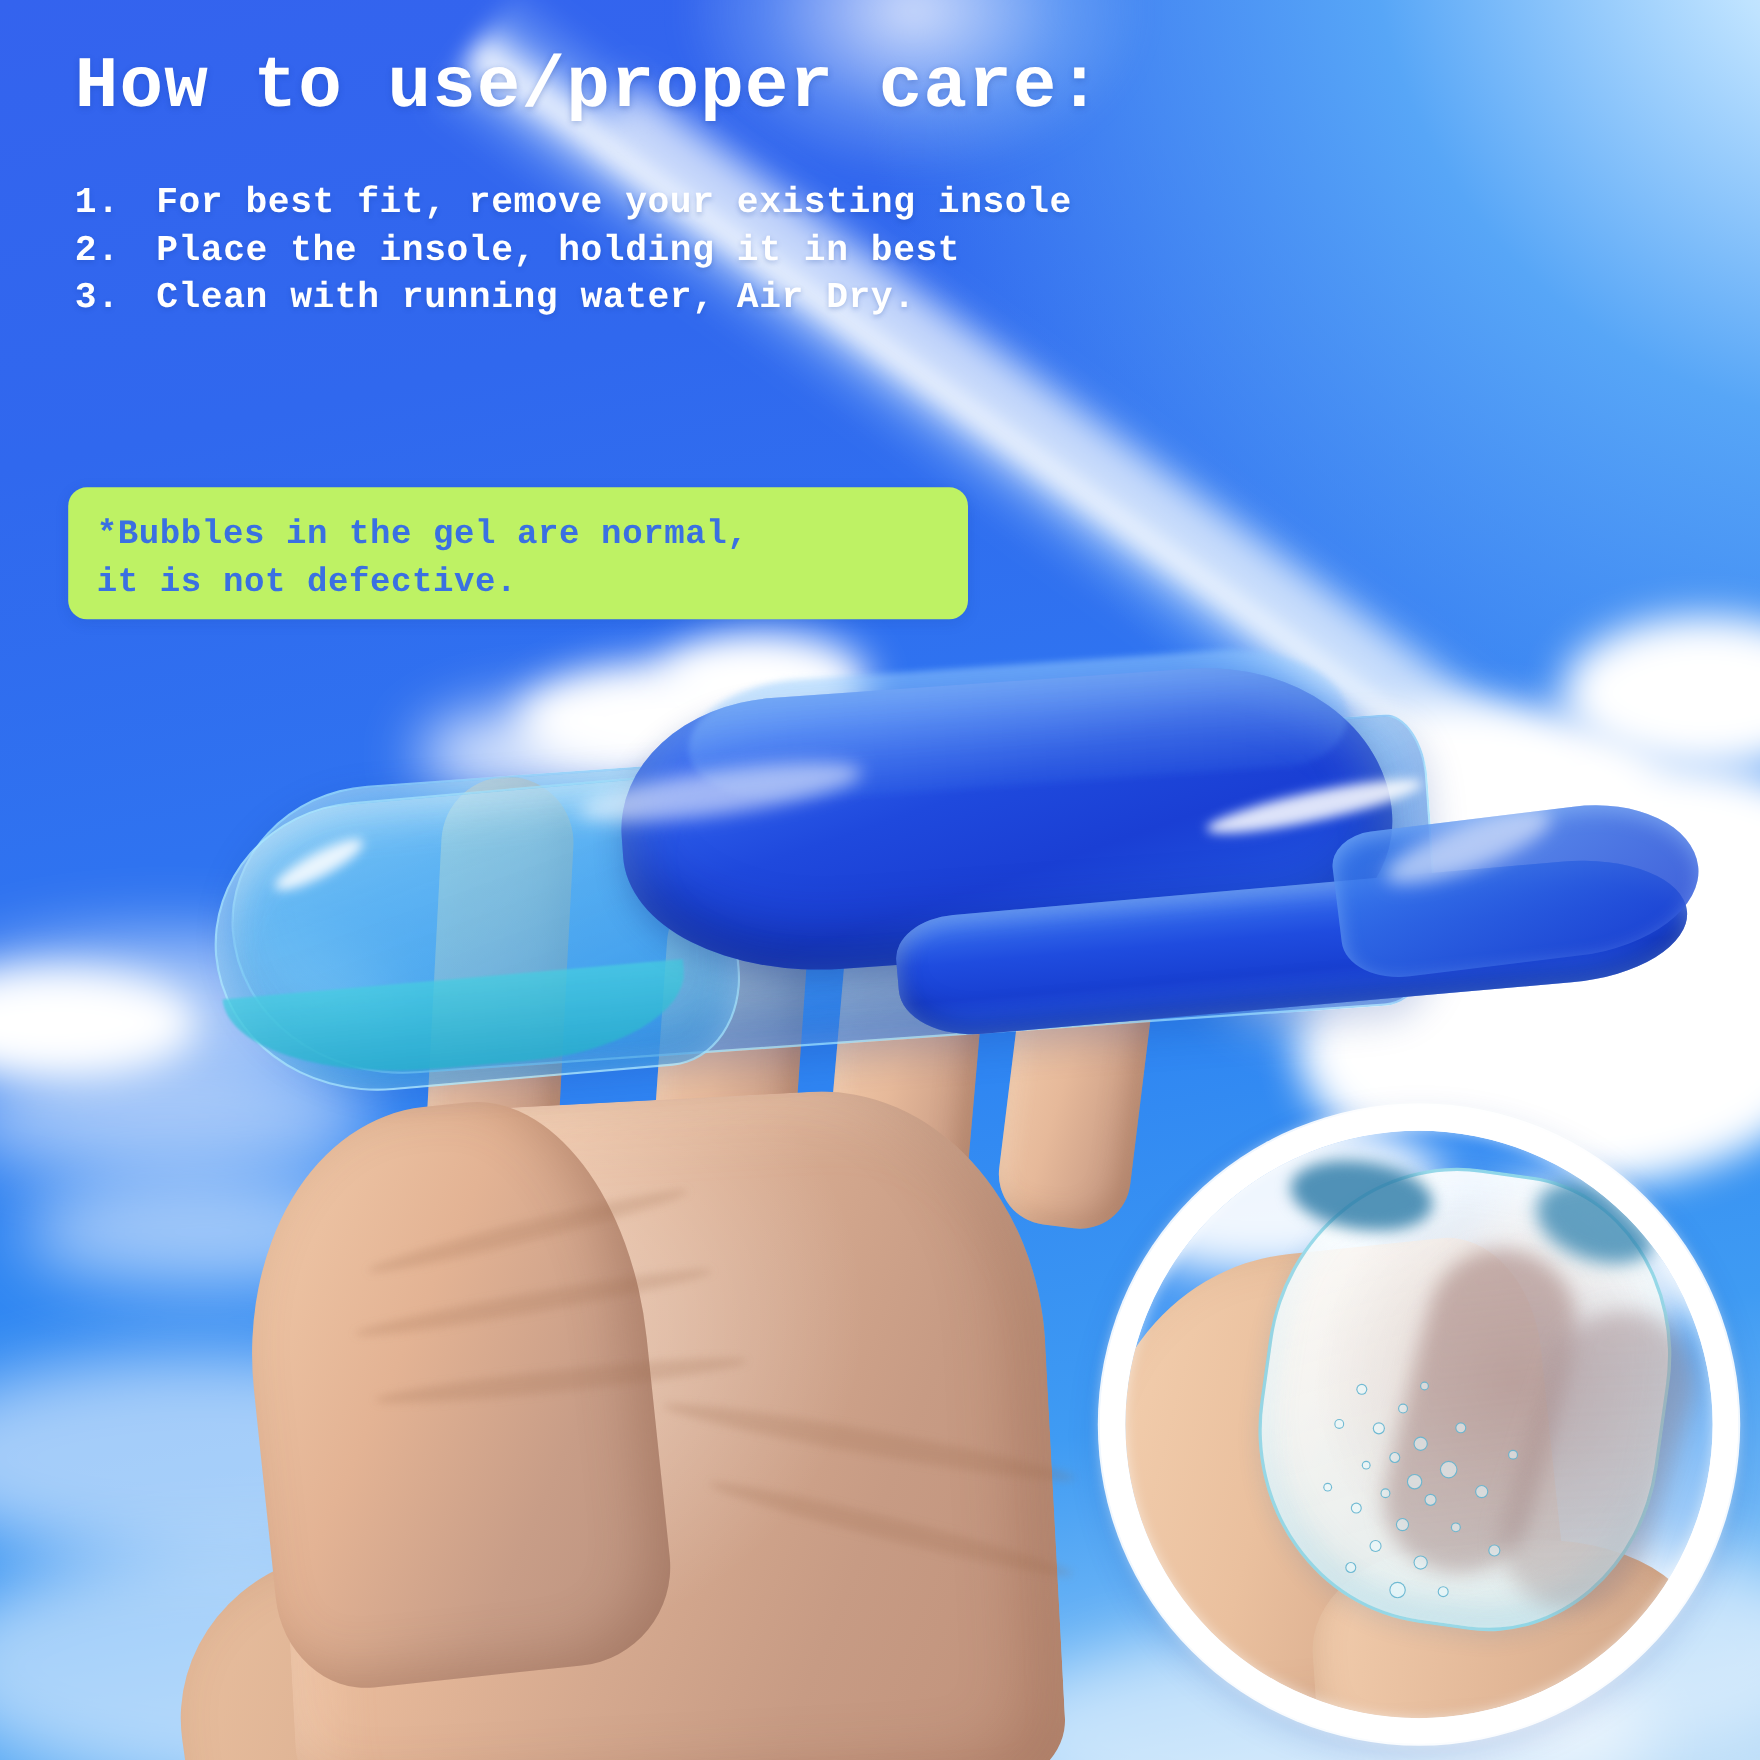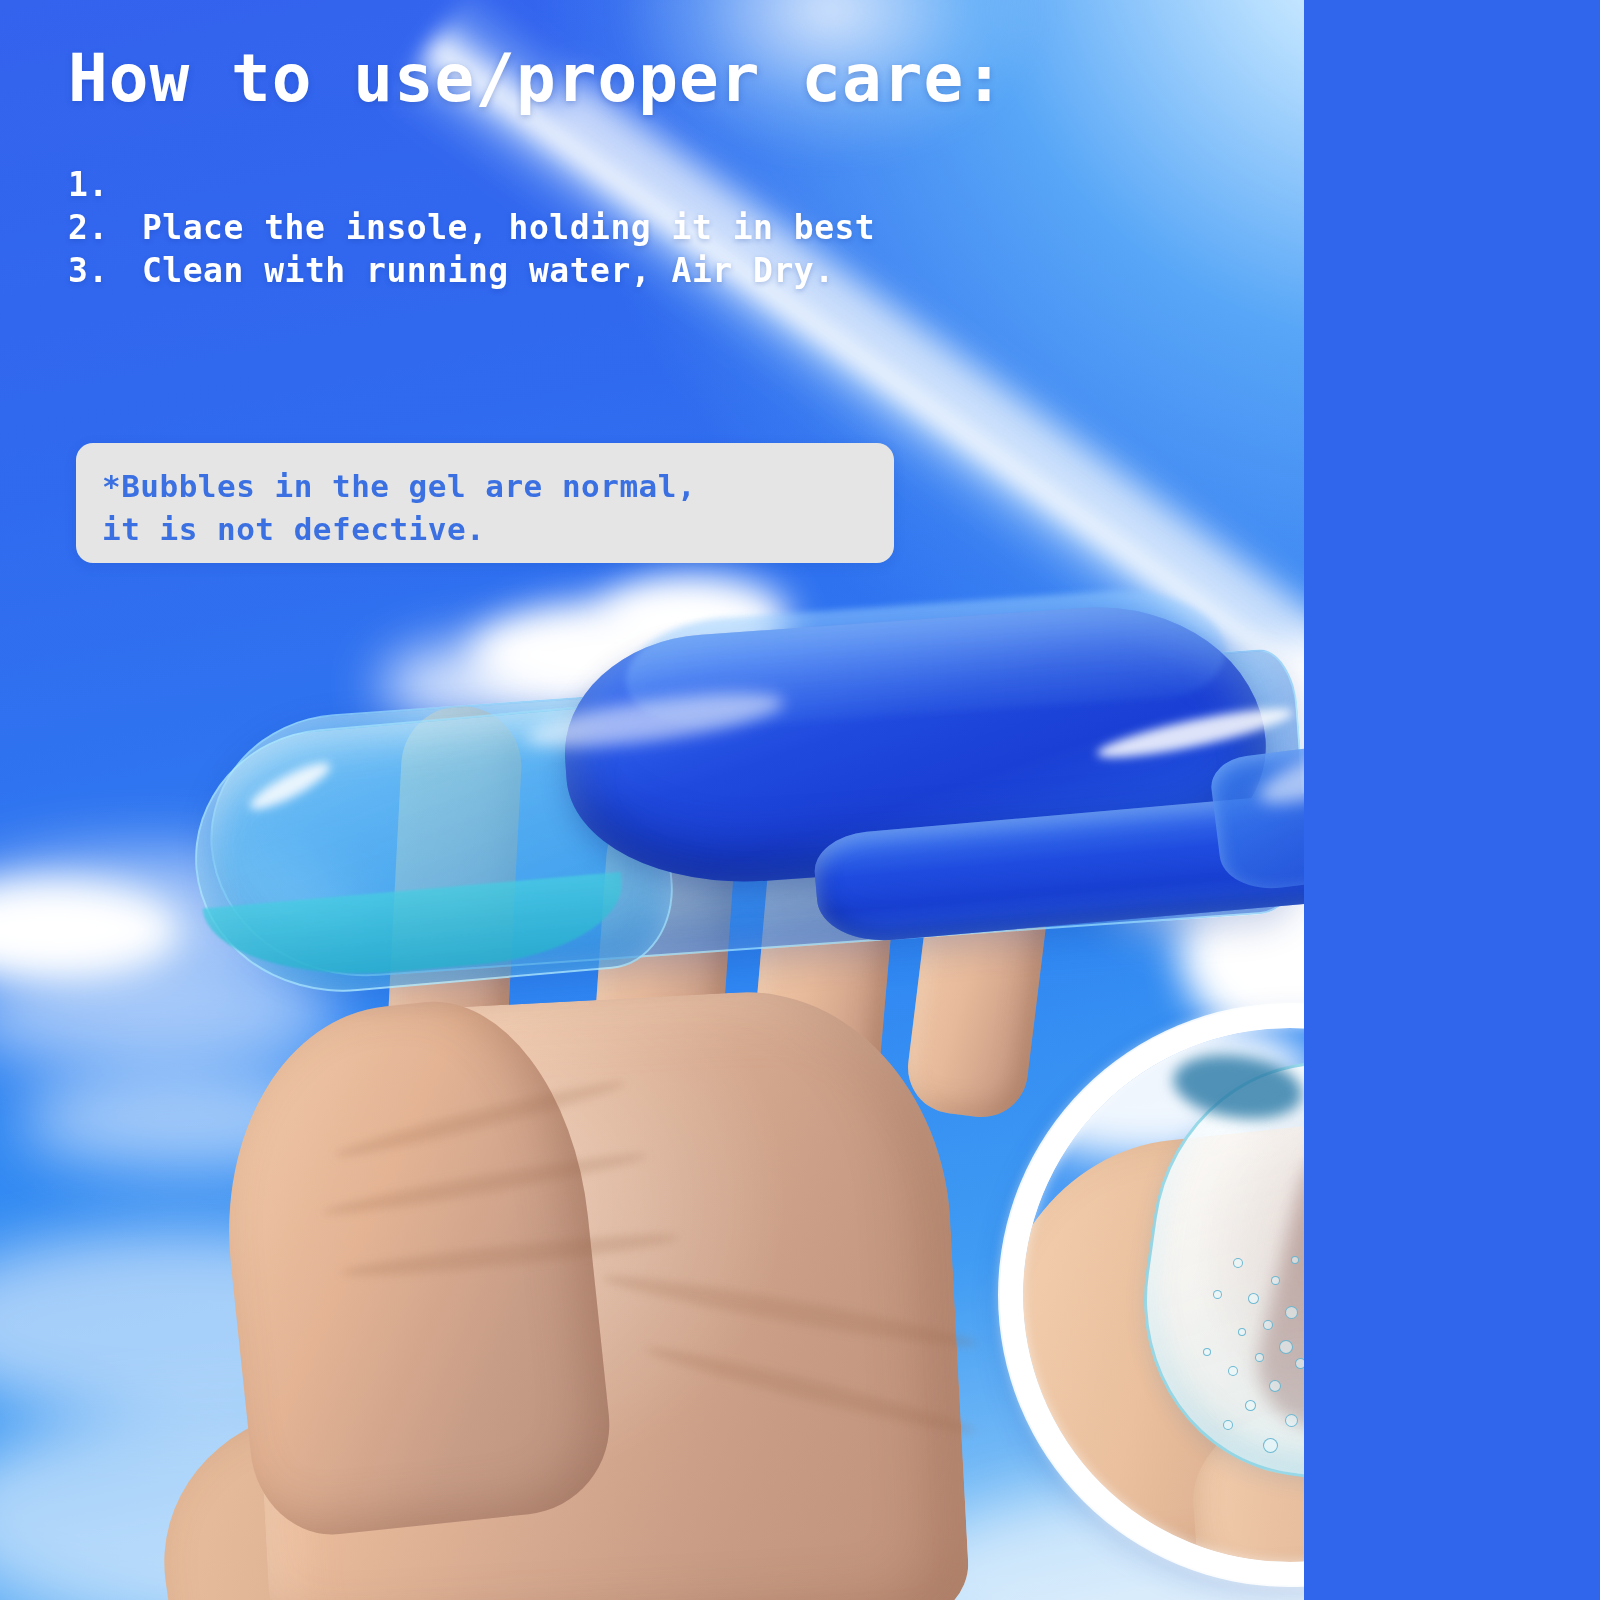--- a/index.html
+++ b/index.html
@@ -1,21 +1,21 @@
 <!DOCTYPE html>
 <html><head>
 <meta charset="utf-8">
 <style>
   html,body{margin:0;padding:0;}
   body{
     width:1600px;height:1600px;overflow:hidden;
     font-family:"DejaVu Sans Mono", monospace;
     background:#3066ec;
   }
-  #stage{position:relative;width:1304px;height:1600px;overflow:hidden;}
+  #stage{position:relative;width:1600px;height:1600px;overflow:hidden;font-family:Liberation Mono, monospace;}
 
   
   .sky{
     position:absolute;inset:0;
     background:
       radial-gradient(circle at 108% -6%, #e9f6ff 0%, #bfe3ff 7%, #57a6f7 20%, rgba(60,130,240,0) 40%),
       linear-gradient(168deg,#3463ee 0%, #3068ee 22%, #2f73f0 42%, #2f86f2 60%, #3f9bf3 78%, #7fc0f7 92%, #b9dcf8 100%);
   }
   
   .ray{
@@ -69,22 +69,22 @@
     font-size:33px;line-height:43px;font-weight:bold;color:#ffffff;
     text-shadow:0 2px 5px rgba(20,60,160,.26);
     letter-spacing:.5px;
   }
   .step .num{width:74px;flex:0 0 74px;}
   .step .txt{flex:1;}
   .step .txt .l2{display:block;}
 
   
   .note{
-    position:absolute;left:76px;top:443px;width:818px;height:120px;
-    background:#e5e5e5;border-radius:17px;
+    position:absolute;left:62px;top:443px;width:818px;height:120px;
+    background:#bef264;border-radius:17px;
     box-shadow:0 3px 12px rgba(20,60,160,.16);
   }
   .note .nt{
     position:absolute;left:26px;top:22px;right:14px;
     font-size:31px;line-height:43px;font-weight:bold;color:#3a70e2;
     letter-spacing:.5px;
   }
   .note .nt span{display:block;}
 
   
@@ -318,20 +318,21 @@
     <div class="spec2" style="left:1060px;top:160px;width:160px;height:40px;transform:rotate(-20deg);"></div>
   </div>
 
   <div class="headline">How to use/proper care:</div>
 
   <div class="steps">
 
     <div class="step">
       <div class="num">1.</div>
       <div class="txt">
+        <span>For best fit, remove your existing insole</span>
       </div>
     </div>
 
     <div class="step">
       <div class="num">2.</div>
       <div class="txt">
         <span>Place the insole, holding it in best</span>
       </div>
     </div>
 

